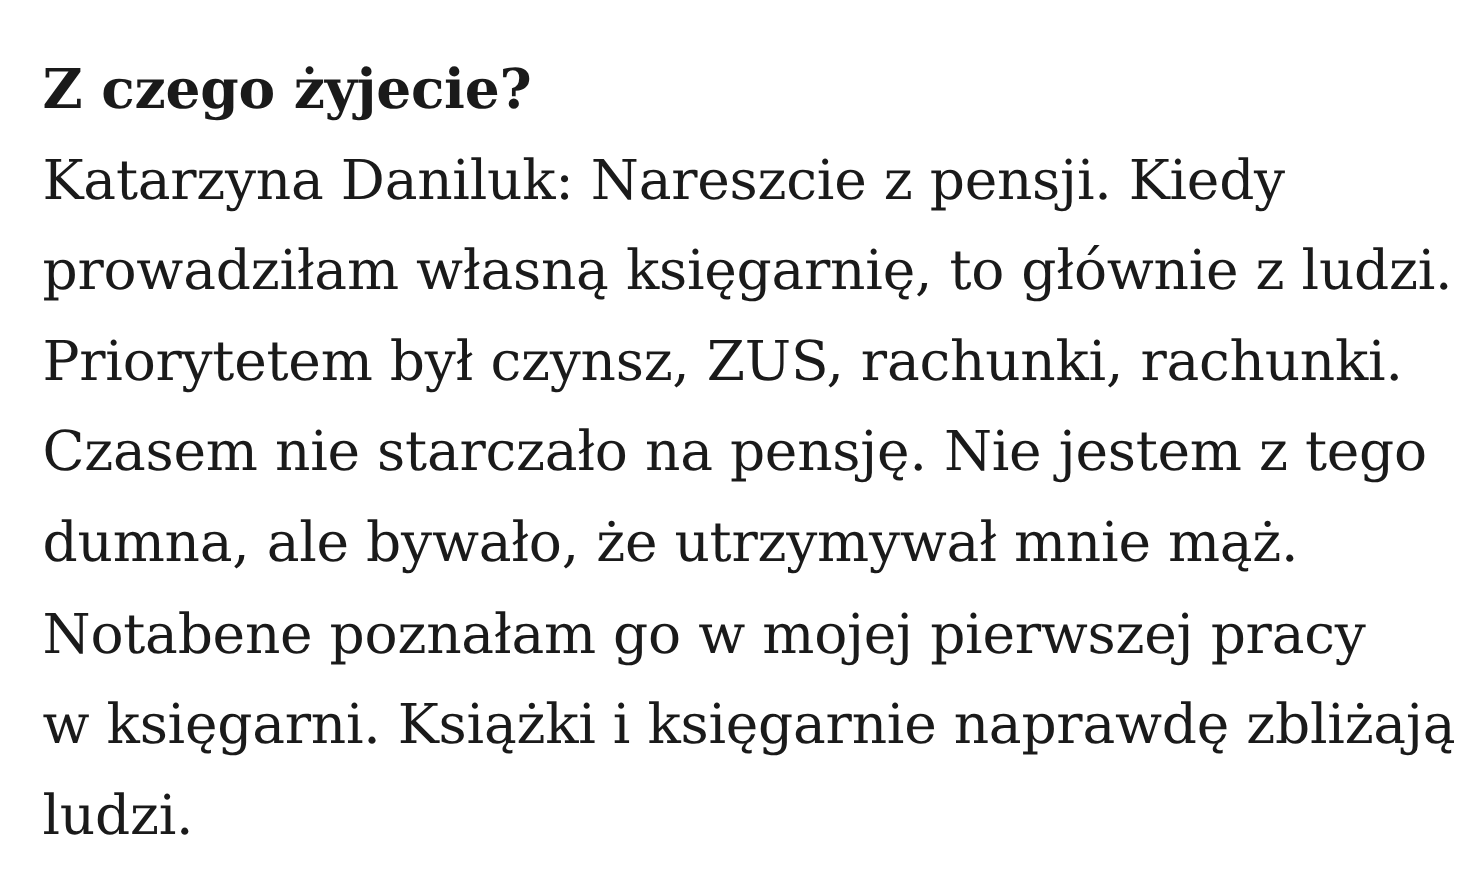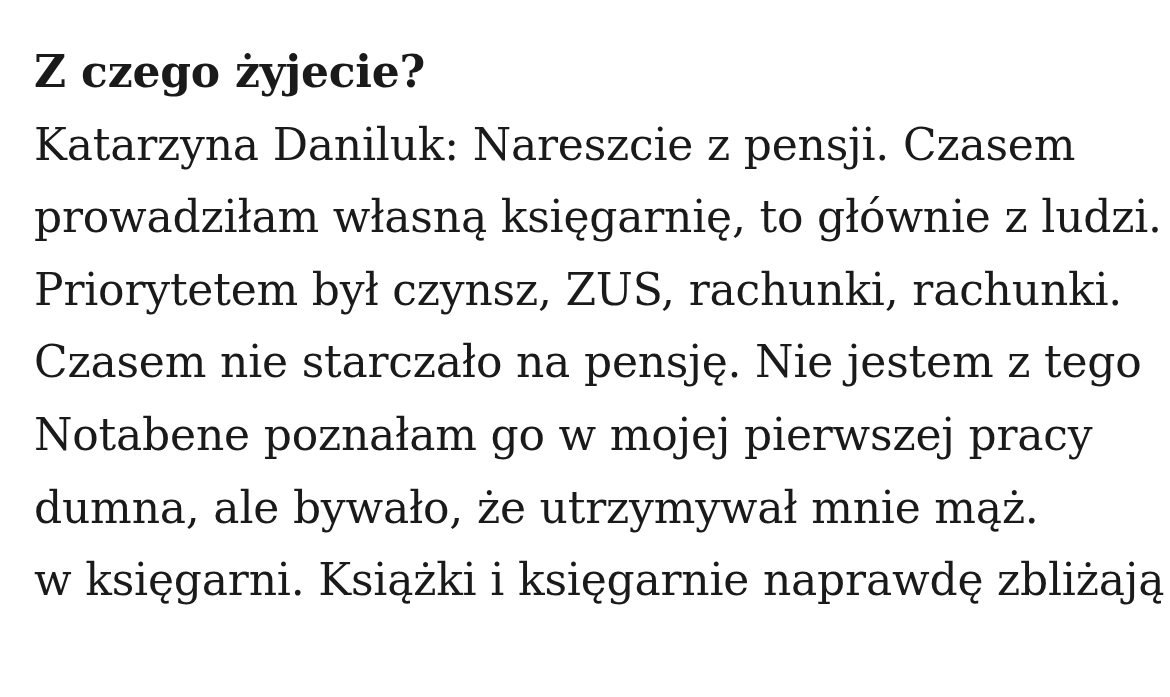--- a/index.html
+++ b/index.html
@@ -29,20 +29,21 @@
   }
   .speaker {
     font-weight: normal;
   }
 </style>
 </head>
 <body>
 
 <div class="article">
   <span class="line bold">Z czego żyjecie?</span>
-  <span class="line"><span class="speaker">Katarzyna Daniluk</span><span>: Nareszcie z pensji. Czasem</span></span>
+  <span class="line"><span class="speaker">Katarzyna Daniluk</span><span>: Nareszcie z pensji. Kiedy</span></span>
   <span class="line">prowadziłam własną księgarnię, to głównie z ludzi.</span>
   <span class="line">Priorytetem był czynsz, ZUS, rachunki, rachunki.</span>
   <span class="line">Czasem nie starczało na pensję. Nie jestem z tego</span>
+  <span class="line">dumna, ale bywało, że utrzymywał mnie mąż.</span>
   <span class="line">Notabene poznałam go w mojej pierwszej pracy</span>
-  <span class="line">dumna, ale bywało, że utrzymywał mnie mąż.</span>
   <span class="line">w księgarni. Książki i księgarnie naprawdę zbliżają</span>
+  <span class="line">ludzi.</span>
 </div>
 
 </body></html>

